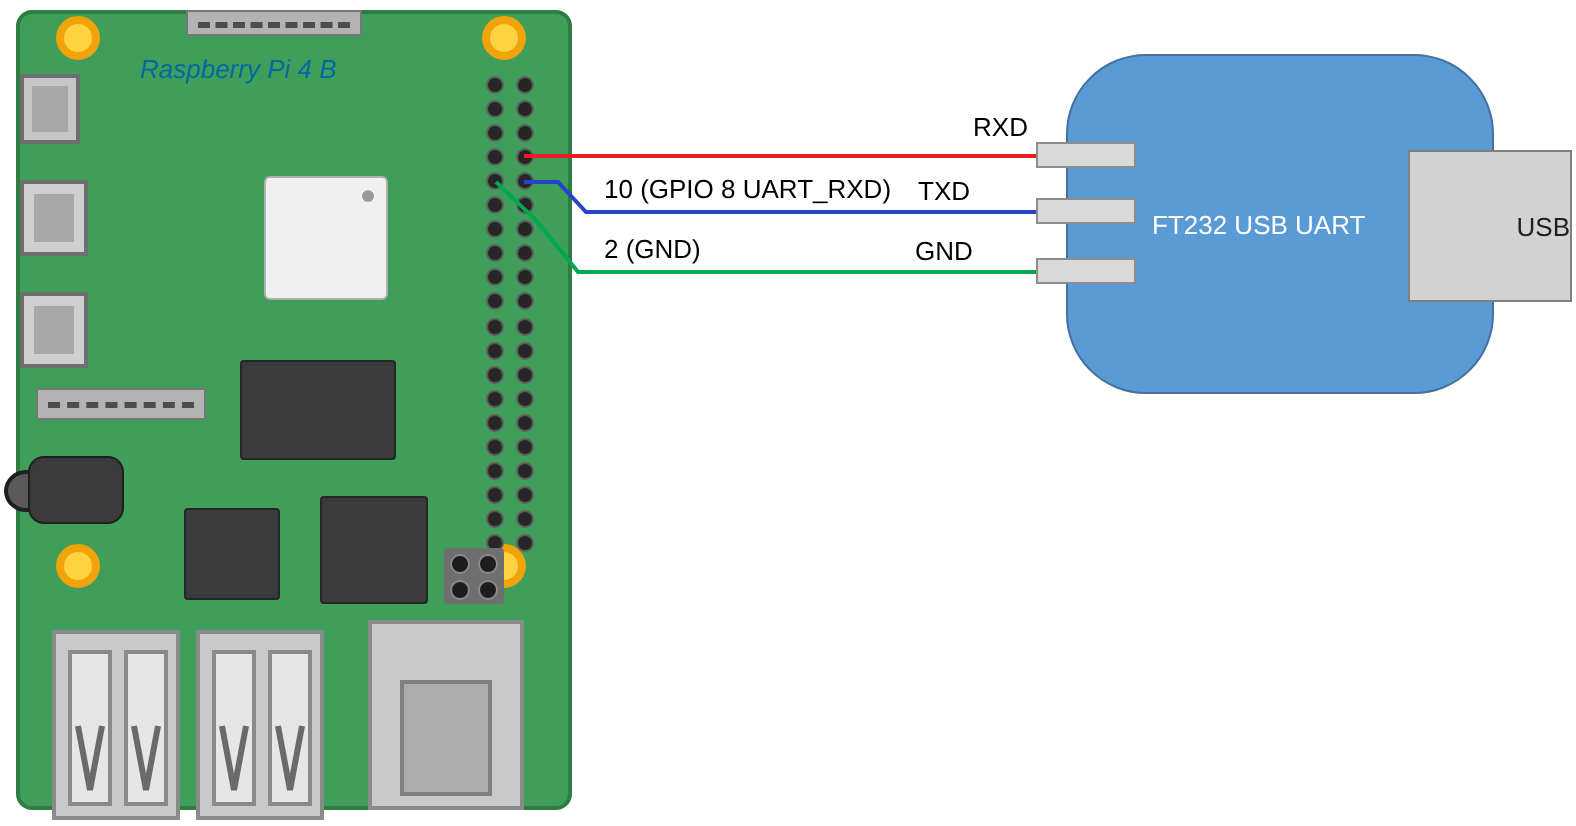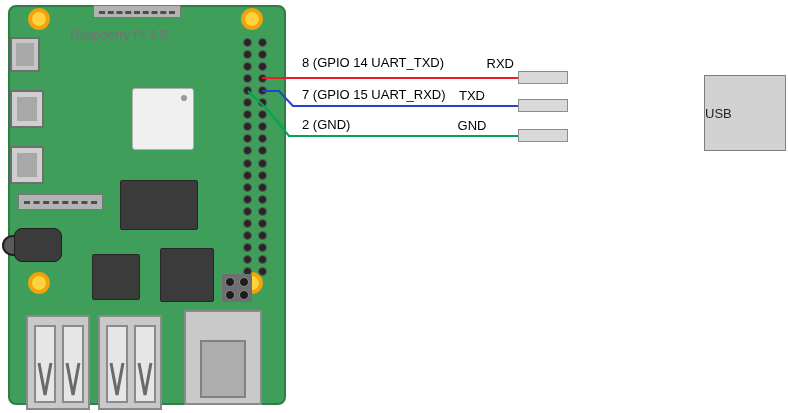--- a/index.html
+++ b/index.html
@@ -4,21 +4,21 @@
 <style>
   html,body{margin:0;padding:0;background:#fff;}
   .canvas{position:relative;width:788px;height:413px;background:#fff;overflow:hidden;
           font-family:"Liberation Sans",sans-serif;}
   .abs{position:absolute;box-sizing:border-box;}
 
   
   .board{left:8px;top:5px;width:278px;height:400px;background:#3f9e5a;
          border:2px solid #2e7d43;border-radius:8px;}
   .hole{width:22px;height:22px;border-radius:50%;background:#ffd23f;border:4px solid #f0a30a;}
-  .board-title{left:70px;top:27px;color:#737373;font-size:13px;white-space:nowrap;}
+  .board-title{left:70px;top:27px;color:#0369a1;font-size:13px;white-space:nowrap;font-style:italic;}
   .csi{left:93px;top:5px;width:88px;height:13px;background:#b3b3b3;border:1px solid #777;}
   .csi::before,.dsi::before{content:"";position:absolute;left:6%;right:6%;top:45%;
          border-top:3px dashed #4d4d4d;}
   .dsi{left:18px;top:194px;width:85px;height:16px;background:#b3b3b3;border:1px solid #777;}
   .port{background:#a8a8a8;border:2px solid #6e6e6e;}
   .port-power{left:10px;top:37px;width:30px;height:35px;box-shadow:inset 0 0 0 4px #c6c6c6;}
   .hdmi1{left:10px;top:90px;width:34px;height:38px;box-shadow:inset 0 0 0 5px #cfcfcf;}
   .hdmi2{left:10px;top:146px;width:34px;height:38px;box-shadow:inset 0 0 0 5px #cfcfcf;}
   .audio-body{left:14px;top:228px;width:48px;height:34px;background:#3b3b3b;border-radius:8px;
          border:1px solid #1f1f1f;}
@@ -55,21 +55,21 @@
   
   .wires{left:0;top:0;width:788px;height:413px;pointer-events:none;}
 
   
   .ft232{left:533px;top:27px;width:214px;height:170px;background:#5b9bd5;
          border:1px solid #41719c;border-radius:40px;display:flex;align-items:center;}
   .ft232-label{padding-left:42px;color:#ffffff;font-size:13px;white-space:nowrap;}
   .mod-pin{width:50px;height:13px;background:#d9d9d9;border:1px solid #8c8c8c;}
   .pin-rxd{left:518px;top:71px;} .pin-txd{left:518px;top:99px;} .pin-gnd{left:518px;top:129px;}
   .usb-conn{left:704px;top:75px;width:82px;height:76px;background:#d2d2d2;border:1px solid #7f7f7f;
-         display:flex;align-items:center;justify-content:flex-start;font-size:13px;color:#1f1f1f;}
+         display:flex;align-items:center;justify-content:flex-end;font-size:13px;color:#1f1f1f;}
 
   
   .wlabel{font-size:13px;color:#000;white-space:nowrap;}
   .l8{left:302px;top:55px;} .lrxd{left:430px;top:56px;width:84px;text-align:right;}
   .l10{left:302px;top:87px;} .ltxd{left:430px;top:88px;width:84px;text-align:center;}
   .l9{left:302px;top:117px;} .lgnd{left:430px;top:118px;width:84px;text-align:center;}
 </style>
 </head>
 <body>
 
@@ -177,28 +177,30 @@
   <div class="abs eth">
     <div class="abs eth-inner"></div>
   </div>
 
   <svg class="abs wires" viewBox="0 0 788 413">
     <polyline points="262,78 522,78" fill="none" stroke-width="2" stroke="#ee1c25"></polyline>
     <polyline points="262,91 279,91 293,106 522,106" fill="none" stroke-width="2" stroke="#2743c9"></polyline>
     <polyline points="248,91 268,110 289,136 522,136" fill="none" stroke-width="2" stroke="#00a651"></polyline>
   </svg>
 
+  <div class="abs ft232">
+    <span class="ft232-label">FT232 USB UART</span>
+  </div>
   <div class="abs mod-pin pin-rxd"></div>
   <div class="abs mod-pin pin-txd"></div>
   <div class="abs mod-pin pin-gnd"></div>
 
   <div class="abs usb-conn">
     <span>USB</span>
   </div>
 
-  <div class="abs wlabel l8">8 (GPIO 14 UART_TXD)</div>
   <div class="abs wlabel lrxd">RXD</div>
-  <div class="abs wlabel l10">7 (GPIO 15 UART_RXD)</div>
+  <div class="abs wlabel l10">10 (GPIO 8 UART_RXD)</div>
   <div class="abs wlabel ltxd">TXD</div>
   <div class="abs wlabel l9">2 (GND)</div>
   <div class="abs wlabel lgnd">GND</div>
 
 </div>
 
 </body></html>

